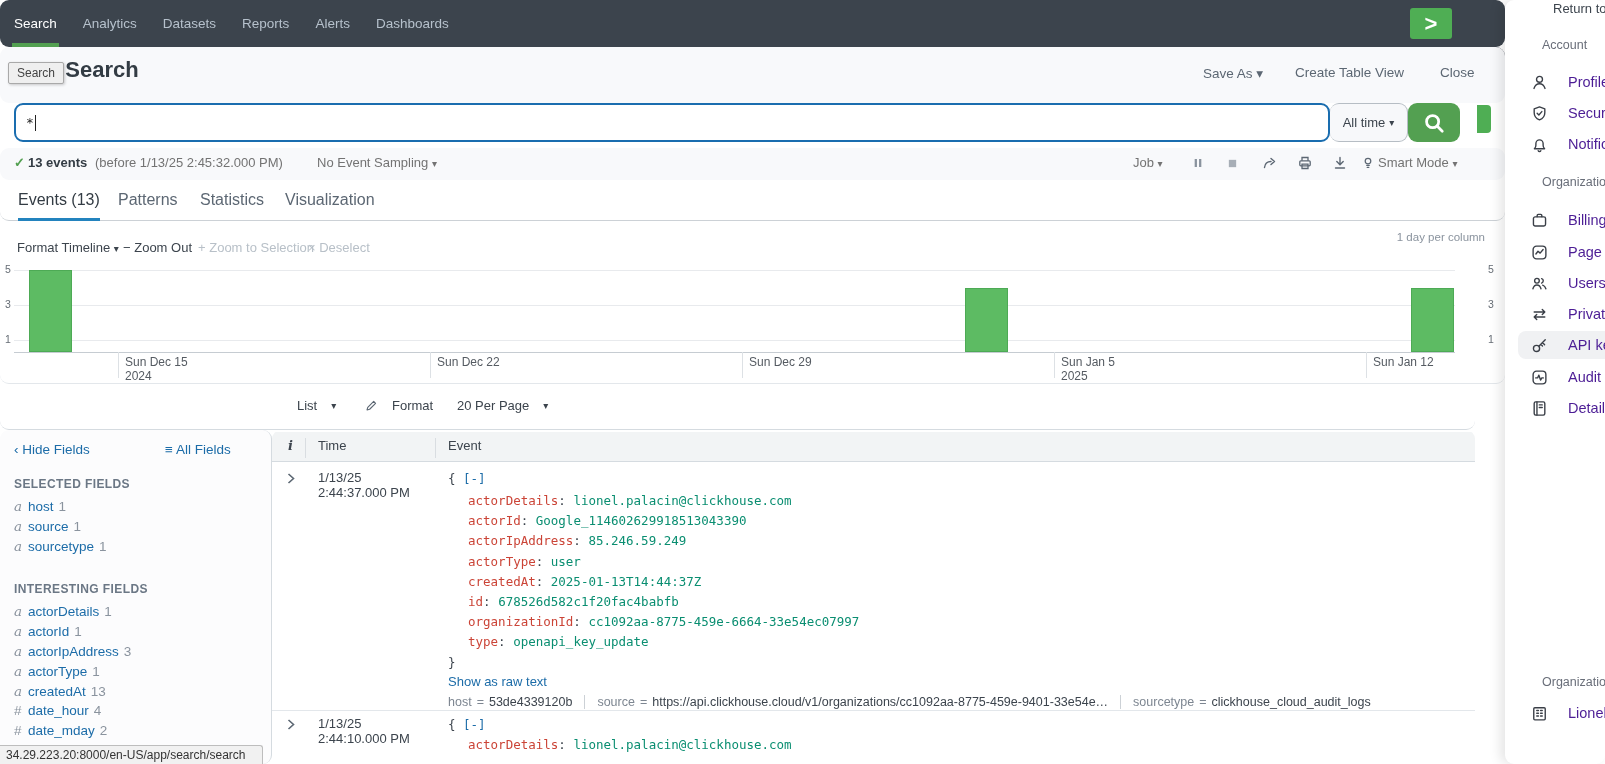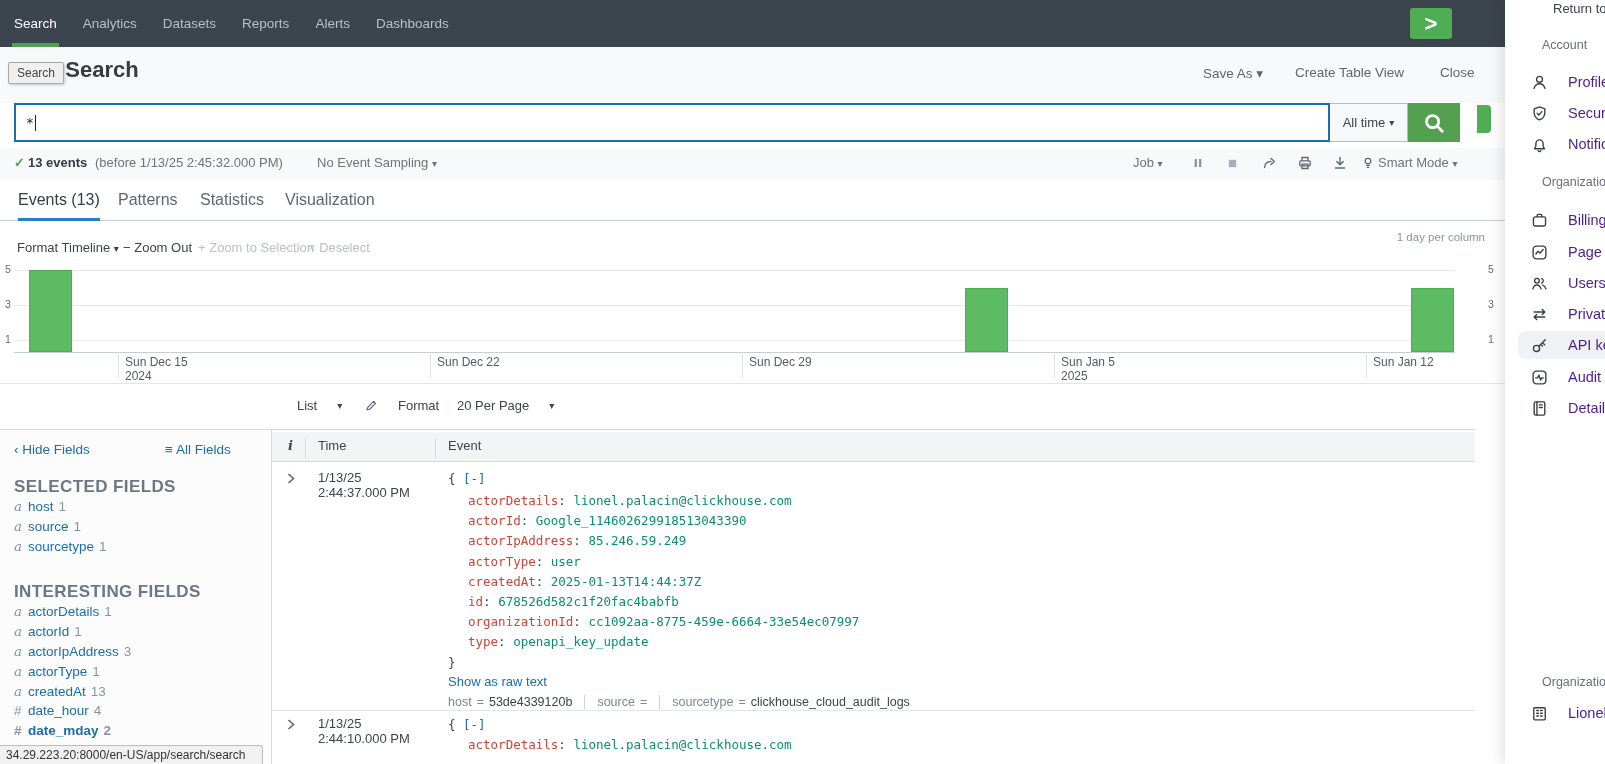--- a/index.html
+++ b/index.html
@@ -1,18 +1,18 @@
 <!DOCTYPE html>
 <html><head>
 <meta charset="utf-8">
 <style>
   html,body{margin:0;padding:0;}
   body{width:1605px;height:764px;position:relative;overflow:hidden;background:#fff;
        font-family:"Liberation Sans",sans-serif;color:#3c444d;}
-  .abs{position:absolute;}
+  .abs{position:absolute;border-radius:9px;}
   
   #navbar{left:0;top:0;width:1505px;height:47px;background:#3c444d;display:flex;align-items:center;padding-left:14px;box-sizing:border-box;gap:26px;}
   .nav-item{font-size:13.5px;color:#b6c1cc;position:relative;height:47px;display:flex;align-items:center;cursor:pointer;}
   .nav-item.active{color:#fff;}
   .nav-item.active::after{content:"";position:absolute;left:-2px;right:-2px;bottom:0;height:4px;background:#53a051;}
   #logo{left:1410px;top:8px;width:42px;height:31px;background:#4fae54;border-radius:3px;color:#fff;font-weight:bold;font-size:22px;display:flex;align-items:center;justify-content:center;}
   .remnant-dark{left:1477px;top:47px;width:28px;height:26px;background:#3c444d;}
   .remnant-green{left:1477px;top:105px;width:14px;height:28px;background:#4fae54;border-radius:0 4px 4px 0;}
   
   #page-header{left:0;top:47px;width:1505px;height:56px;background:#f8f9fb;}
@@ -39,25 +39,25 @@
   #scale-note{position:absolute;top:10px;right:20px;font-size:11.5px;color:#8a939e;}
   #plot{position:absolute;left:0;top:33px;width:1505px;height:130px;}
   .gridline{position:absolute;height:1px;background:#e8eaed;}
   .baseline{position:absolute;height:1px;background:#c6ccd2;}
   .ytick{position:absolute;font-size:10.5px;color:#666d75;}
   .bar{position:absolute;background:#5dbb63;border:1px solid #4daa55;box-sizing:border-box;cursor:pointer;}
   .xtickline{position:absolute;width:1px;background:#dde1e5;}
   .xlabel{position:absolute;font-size:12px;color:#555b62;white-space:nowrap;}
   
   #results-toolbar{left:0;top:384px;width:1475px;height:46px;border-bottom:1px solid #d5dbe0;box-sizing:border-box;background:#fff;font-size:13px;color:#3c444d;}
-  .rt-item{position:absolute;top:14px;cursor:pointer;display:flex;gap:20px;align-items:center;}
+  .rt-item{position:absolute;top:14px;cursor:pointer;display:flex;gap:14px;align-items:center;}
   
   #fields-sidebar{left:0;top:430px;width:272px;height:334px;background:#fcfcfd;border-right:1px solid #d5dbe0;box-sizing:border-box;overflow:hidden;}
   .link{color:#1c6ca8;cursor:pointer;}
-  .fp-header{position:absolute;font-size:17px;font-weight:bold;letter-spacing:.4px;color:#6b7785;}
+  .fp-header{position:absolute;font-size:12px;font-weight:bold;letter-spacing:.4px;color:#6b7785;}
   .field-row{position:absolute;left:14px;font-size:13.5px;white-space:nowrap;cursor:pointer;}
   .ftype{display:inline-block;width:14px;color:#8a939e;font-family:"DejaVu Serif",serif;font-style:italic;}
   .ftype.num{font-family:"Liberation Sans",sans-serif;font-style:normal;}
   .fcount{color:#8a939e;margin-left:5px;}
   
   #events-table{left:272px;top:430px;width:1203px;height:334px;background:#fff;overflow:hidden;}
   #ev-header{position:absolute;left:0;top:2px;width:1203px;height:30px;background:#f2f4f5;border-bottom:1px solid #d5dbe0;box-sizing:border-box;font-size:13px;color:#3c444d;}
   .col-sep{position:absolute;top:6px;height:20px;width:1px;background:#d9dde1;}
   .mono{font-family:"DejaVu Sans Mono",monospace;font-size:12.5px;}
   .jkey{color:#cb4437;}
@@ -234,21 +234,21 @@
       <div class="field-row" style="top: 108px;"><span class="ftype">a</span><span class="link">sourcetype</span><span class="fcount">1</span></div>
     </div>
   <div class="fp-header" style="left:14px;top:152px;">INTERESTING FIELDS</div>
   <div id="interesting-fields">
       <div class="field-row" style="top: 173px;"><span class="ftype">a</span><span class="link">actorDetails</span><span class="fcount">1</span></div>
       <div class="field-row" style="top: 193px;"><span class="ftype">a</span><span class="link">actorId</span><span class="fcount">1</span></div>
       <div class="field-row" style="top: 213px;"><span class="ftype">a</span><span class="link">actorIpAddress</span><span class="fcount">3</span></div>
       <div class="field-row" style="top: 233px;"><span class="ftype">a</span><span class="link">actorType</span><span class="fcount">1</span></div>
       <div class="field-row" style="top: 253px;"><span class="ftype">a</span><span class="link">createdAt</span><span class="fcount">13</span></div>
       <div class="field-row" style="top: 273px;"><span class="ftype num">#</span><span class="link">date_hour</span><span class="fcount">4</span></div>
-      <div class="field-row" style="top: 293px; font-weight: bold;"><span class="ftype num">#</span><span class="link">date_mday</span><span class="fcount">2</span></div>
+      <div class="field-row" style="top: 293px;"><span class="ftype num">#</span><span class="link">date_mday</span><span class="fcount">2</span></div>
       <div class="field-row" style="top: 313px;"><span class="ftype num">#</span><span class="link">date_minute</span><span class="fcount">2</span></div>
     </div>
 </div>
 
 <div class="abs" id="events-table">
   <div id="ev-header">
     <span class="abs" style="left:16px;top:6px;font-family:'DejaVu Serif',serif;font-style:italic;font-weight:bold;">i</span>
     <span class="abs" style="left:46px;top:6px;">Time</span>
     <span class="abs" style="left:176px;top:6px;">Event</span>
     <span class="col-sep" style="left:33px;"></span>
@@ -274,20 +274,21 @@
     </div>
   <div class="abs mono" style="left:176px;top:225px;color:#3c444d;">}</div>
   <div class="abs link" style="left:176px;top:244px;font-size:13px;">Show as raw text</div>
   <div class="abs" id="summary-0" style="left:176px;top:262px;white-space:nowrap;"><span class="summary-seg">
         <span class="sum-name">host</span>
         <span class="sum-name">=</span>
         <span class="sum-val">53de4339120b</span>
       </span><span class="sum-sep"></span><span class="summary-seg">
         <span class="sum-name">source</span>
         <span class="sum-name">=</span>
+        <span class="sum-val">https://api.clickhouse.cloud/v1/organizations/cc1092aa-8775-459e-9401-33e54e…</span>
       </span><span class="sum-sep"></span><span class="summary-seg">
         <span class="sum-name">sourcetype</span>
         <span class="sum-name">=</span>
         <span class="sum-val">clickhouse_cloud_audit_logs</span>
       </span></div>
   <div class="row-divider" style="top:280px;"></div>
 
   <span class="chev" style="top:288px;">
       <svg width="10" height="13" viewBox="0 0 10 13" fill="none" stroke="#5c6773" stroke-width="1.6">
         <path d="M2.5 2l5 4.5-5 4.5"></path>

